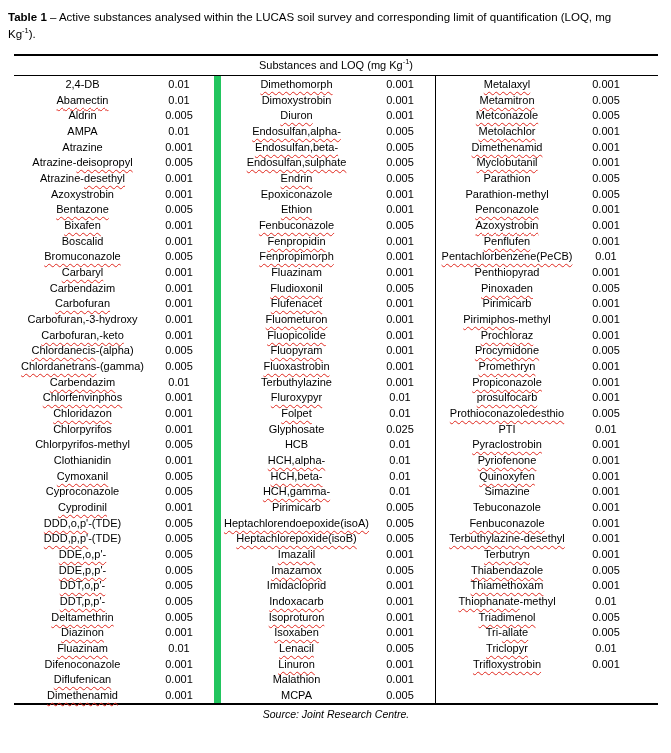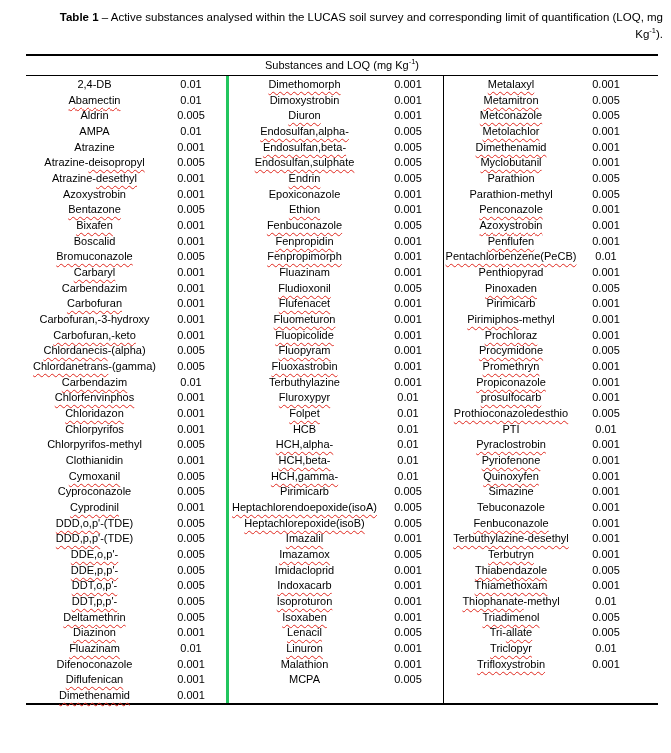--- a/index.html
+++ b/index.html
@@ -2,33 +2,33 @@
 <html><head>
 <meta charset="utf-8">
 <style>
   html,body{margin:0;padding:0;background:#ffffff;}
   .page{
     width:671px;height:753px;background:#ffffff;color:#000;
     font-family:"Liberation Sans",sans-serif;
     position:relative;overflow:hidden;
   }
   .caption{
-    font-size:11.5px;line-height:17px;text-align:right;
+    font-size:11.5px;line-height:17px;text-align:left;
     padding:9px 8px 0 8px;color:#000;
   }
   .caption .bold{font-weight:bold;}
   sup{font-size:7.5px;line-height:0;}
-  .table{margin:11px 13px 0 26px;}
+  .table{margin:11px 13px 0 14px;}
   .thead{
     border-top:2px solid #000;border-bottom:1px solid #000;
     text-align:center;font-size:11px;height:19px;line-height:19px;
   }
   .tbody{display:flex;border-bottom:2px solid #000;justify-content:flex-end;}
   .tcol1{width:200px;}
-  .tcol2{width:214px;border-left:3px solid #22c55e;}
+  .tcol2{width:214px;border-left:7px solid #22c55e;}
   .tcol3{flex:1;border-left:1px solid #000;}
   .trow{height:15.675px;display:flex;align-items:center;}
   .tname{flex:1;text-align:center;font-size:11px;white-space:nowrap;}
   .tval{width:56px;text-align:center;font-size:11px;}
   .tcol1 .tval,.tcol2 .tval{margin-right:7px;}
   .tcol3 .tval{margin-right:24px;}
   .wavy{
     text-decoration-line:underline;
     text-decoration-style:wavy;
     text-decoration-color:#e0281e;
@@ -298,20 +298,24 @@
           </div>
           <div class="trow">
             <span class="tname"><span class="wavy">Fluroxypyr</span></span>
             <span class="tval">0.01</span>
           </div>
           <div class="trow">
             <span class="tname"><span class="wavy">Folpet</span></span>
             <span class="tval">0.01</span>
           </div>
           <div class="trow">
+            <span class="tname">Glyphosate</span>
+            <span class="tval">0.025</span>
+          </div>
+          <div class="trow">
             <span class="tname">HCB</span>
             <span class="tval">0.01</span>
           </div>
           <div class="trow">
             <span class="tname"><span class="wavy">HCH,alpha-</span></span>
             <span class="tval">0.01</span>
           </div>
           <div class="trow">
             <span class="tname"><span class="wavy">HCH,beta-</span></span>
             <span class="tval">0.01</span>
@@ -521,14 +525,15 @@
           <div class="trow">
             <span class="tname"><span class="wavy">Triclopyr</span></span>
             <span class="tval">0.01</span>
           </div>
           <div class="trow">
             <span class="tname"><span class="wavy">Trifloxystrobin</span></span>
             <span class="tval">0.001</span>
           </div>
         </div>
       </div>
+    <div class="source">Source: Joint Research Centre.</div>
   </div>
 </div>
 
 </body></html>

